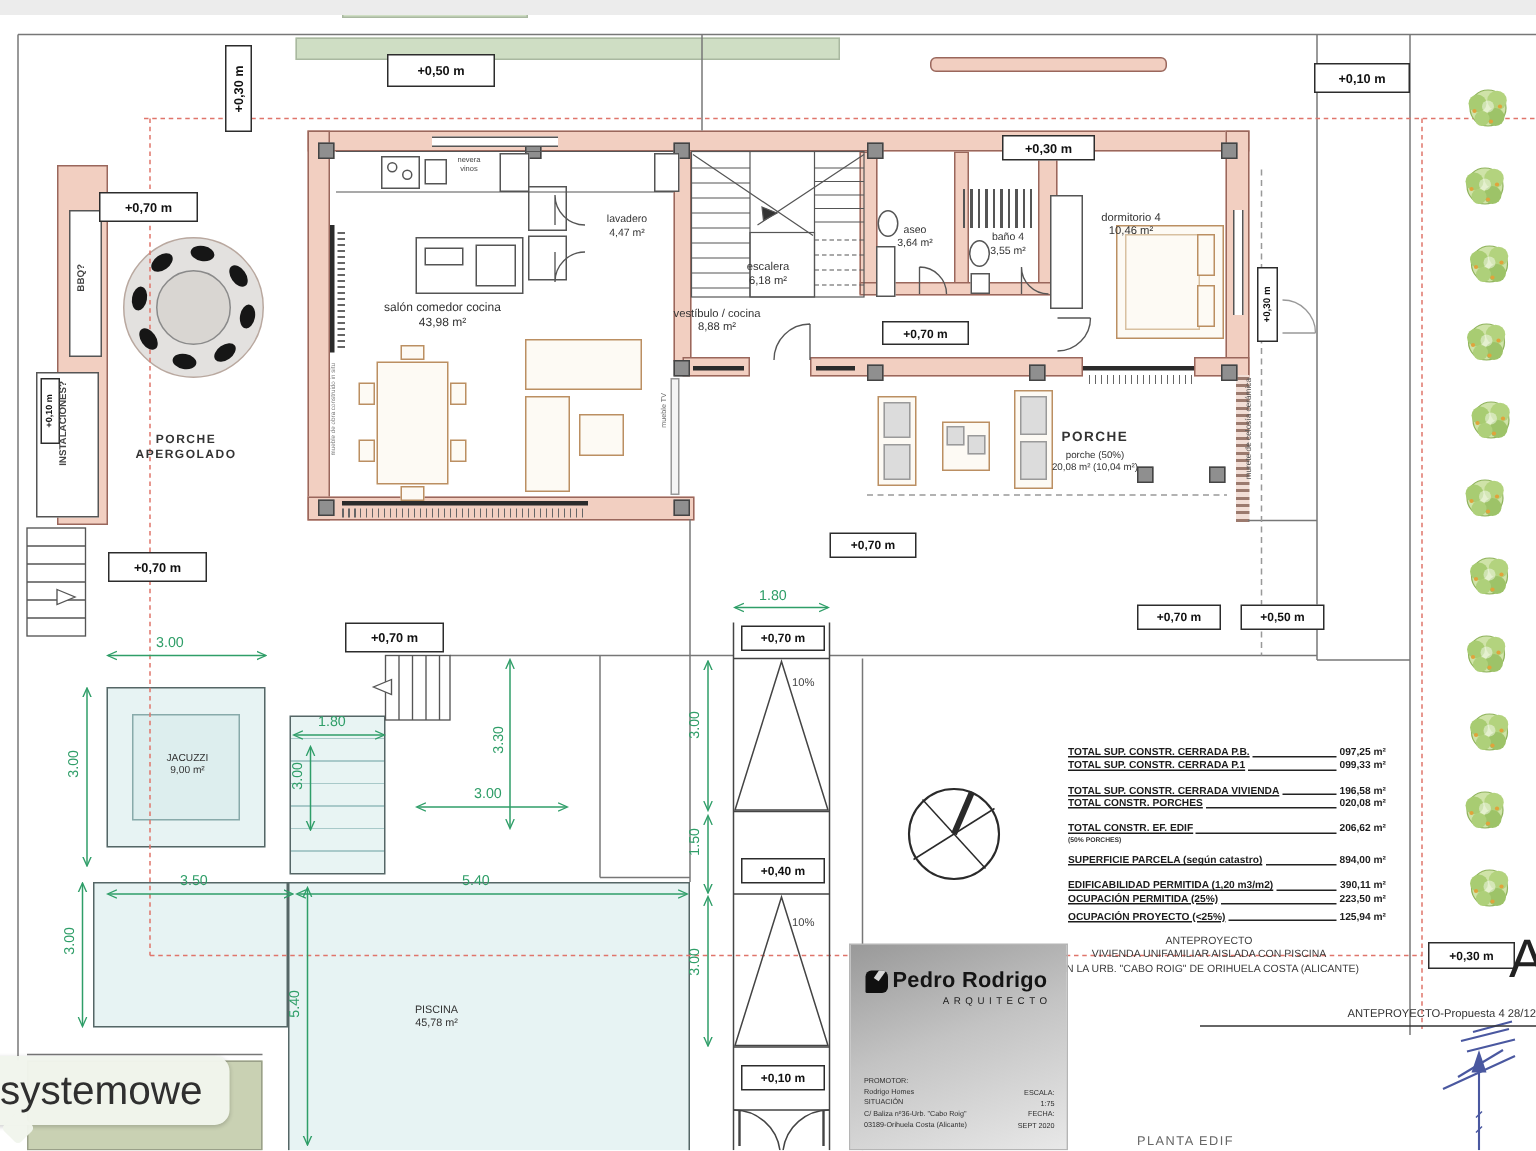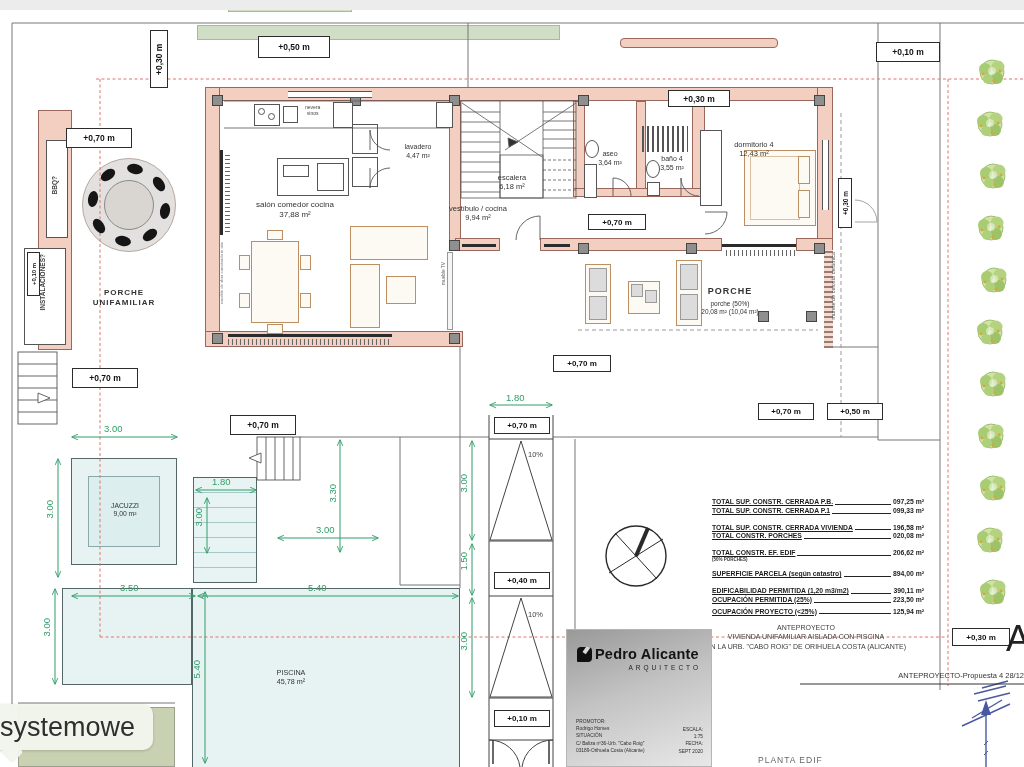--- a/index.html
+++ b/index.html
@@ -337,54 +337,54 @@
   <div class="box" style="left:827px;top:403px;width:56px;height:17px;font-size:8px">+0,50 m</div>
   <div class="box" style="left:72px;top:368px;width:66px;height:20px">+0,70 m</div>
   <div class="box" style="left:230px;top:415px;width:66px;height:20px">+0,70 m</div>
   <div class="box" style="left:494px;top:417px;width:56px;height:17px;font-size:8px">+0,70 m</div>
   <div class="box" style="left:494px;top:572px;width:56px;height:17px;font-size:8px">+0,40 m</div>
   <div class="box" style="left:494px;top:710px;width:56px;height:17px;font-size:8px">+0,10 m</div>
   <div class="box" style="left:952px;top:628px;width:58px;height:18px;font-size:8px">+0,30 m</div>
 
   <div class="room" style="left:235px;top:200px;width:120px">
     <div>salón comedor cocina</div>
-    <div>37,88 m²</div>
+    <div>43,98 m²</div>
   </div>
   <div class="room" style="left:385px;top:143px;width:66px;font-size:7px">
     <div>lavadero</div>
     <div>4,47 m²</div>
   </div>
   <div class="room" style="left:482px;top:173px;width:60px;font-size:7.5px">
     <div>escalera</div>
     <div>6,18 m²</div>
   </div>
   <div class="room" style="left:430px;top:204px;width:96px;font-size:7.5px">
     <div>vestíbulo / cocina</div>
-    <div>9,94 m²</div>
+    <div>8,88 m²</div>
   </div>
   <div class="room" style="left:586px;top:150px;width:48px;font-size:7px">
     <div>aseo</div>
     <div>3,64 m²</div>
   </div>
   <div class="room" style="left:648px;top:155px;width:48px;font-size:7px">
     <div>baño 4</div>
     <div>3,55 m²</div>
   </div>
   <div class="room" style="left:712px;top:140px;width:84px;font-size:7.5px">
     <div>dormitorio 4</div>
-    <div>12,43 m²</div>
+    <div>10,46 m²</div>
   </div>
   <div class="room" style="left:660px;top:286px;width:140px">
     <div class="bold" style="font-size:9px;letter-spacing:1px">PORCHE</div>
     <div style="font-size:6.5px;margin-top:3px">porche (50%)</div>
     <div style="font-size:6.5px">20,08 m² (10,04 m²)</div>
   </div>
   <div class="room bold" style="left:66px;top:288px;width:116px;font-size:8px;letter-spacing:1px">
     <div>PORCHE</div>
-    <div>UNIFAMILIAR</div>
+    <div>APERGOLADO</div>
   </div>
   <div class="room" style="left:96px;top:502px;width:58px;font-size:6.8px">
     <div>JACUZZI</div>
     <div>9,00 m²</div>
   </div>
   <div class="room" style="left:258px;top:668px;width:66px;font-size:7.2px">
     <div>PISCINA</div>
     <div>45,78 m²</div>
   </div>
 
@@ -474,21 +474,21 @@
     <div>VIVIENDA UNIFAMILIAR AISLADA CON PISCINA</div>
     <div>EN LA URB. "CABO ROIG" DE ORIHUELA COSTA (ALICANTE)</div>
   </div>
   <div id="proposal">ANTEPROYECTO-Propuesta 4 28/12</div>
   <div id="planname">PLANTA EDIF</div>
   <div id="cornerA">A</div>
 
   <div id="tblock">
     <div class="logo">
       <div class="glyph"></div>
-      <div class="stname">Pedro Alicante</div>
+      <div class="stname">Pedro Rodrigo</div>
     </div>
     <div class="strole">ARQUITECTO</div>
     <div class="info">
       <div>PROMOTOR:</div>
       <div>Rodrigo Homes</div>
       <div>SITUACIÓN</div>
       <div>C/ Baliza nº36-Urb. "Cabo Roig"</div>
       <div>03189-Orihuela Costa (Alicante)</div>
       <div class="r">
         <div>ESCALA:</div>

